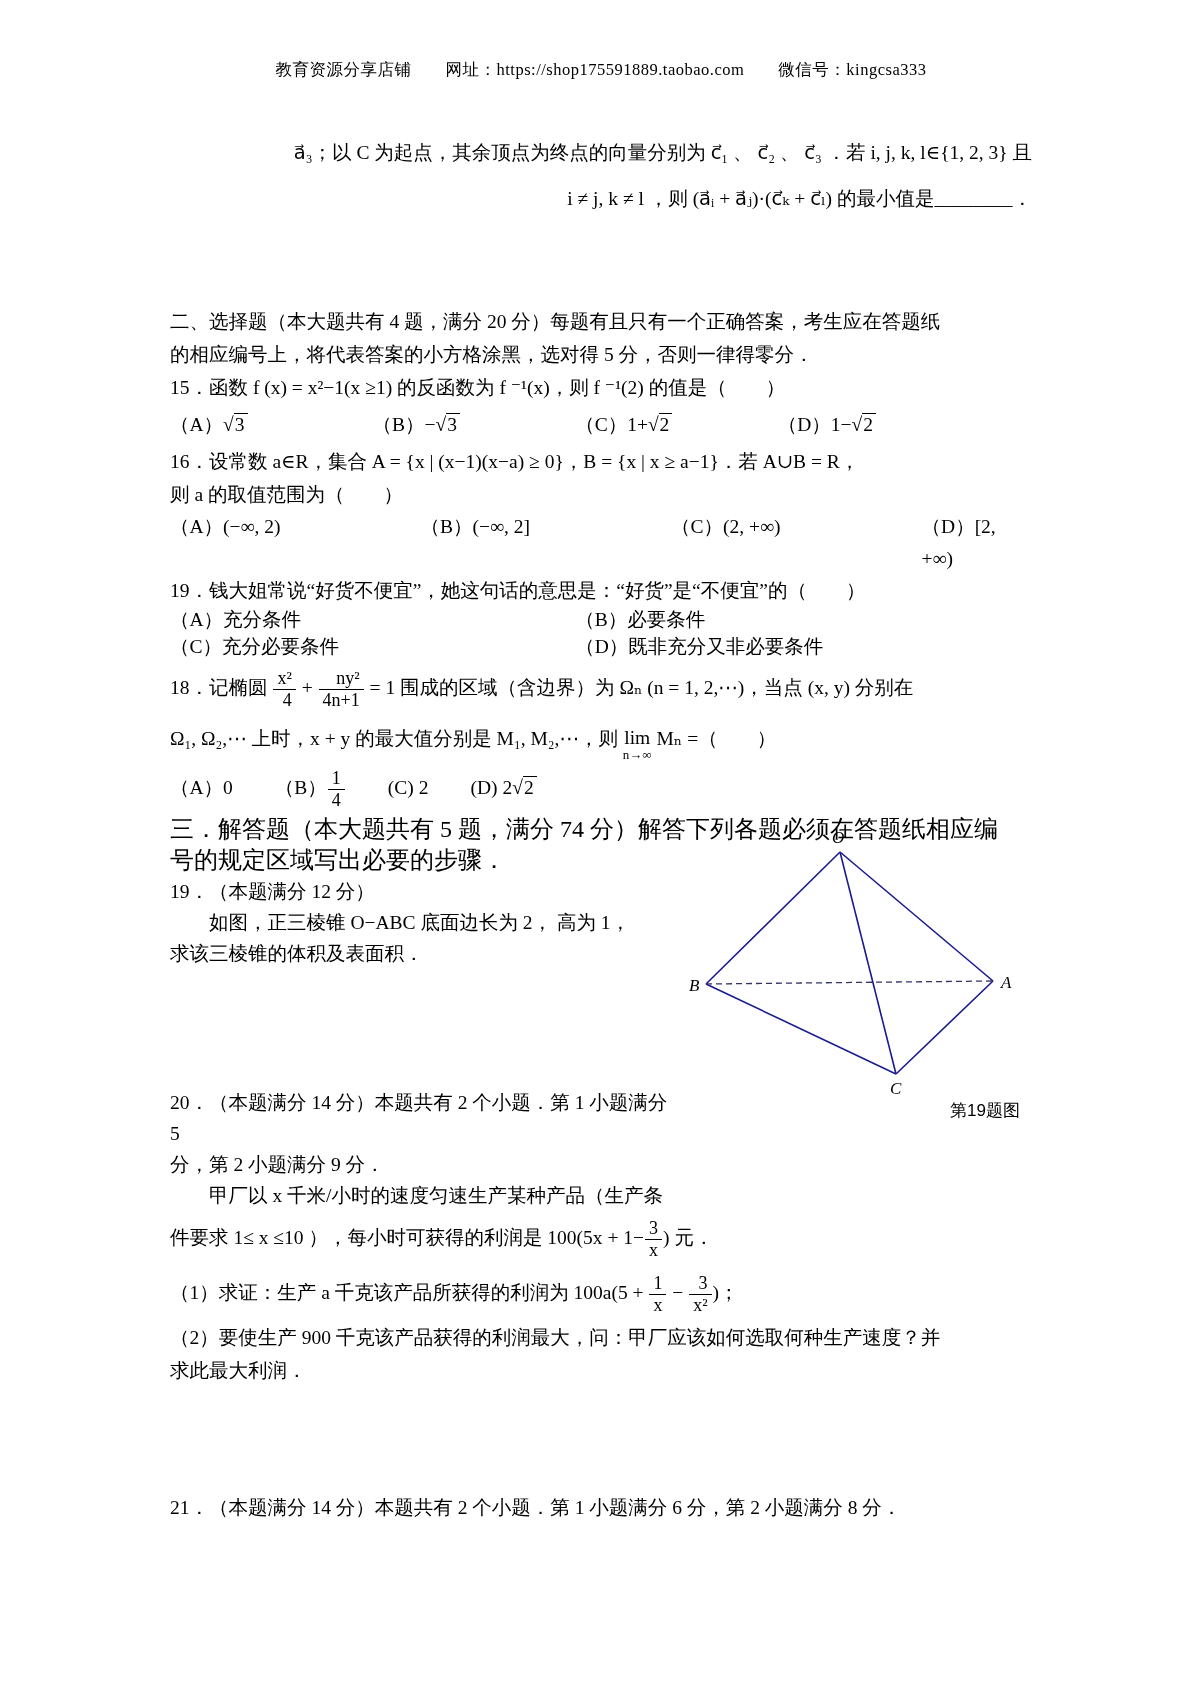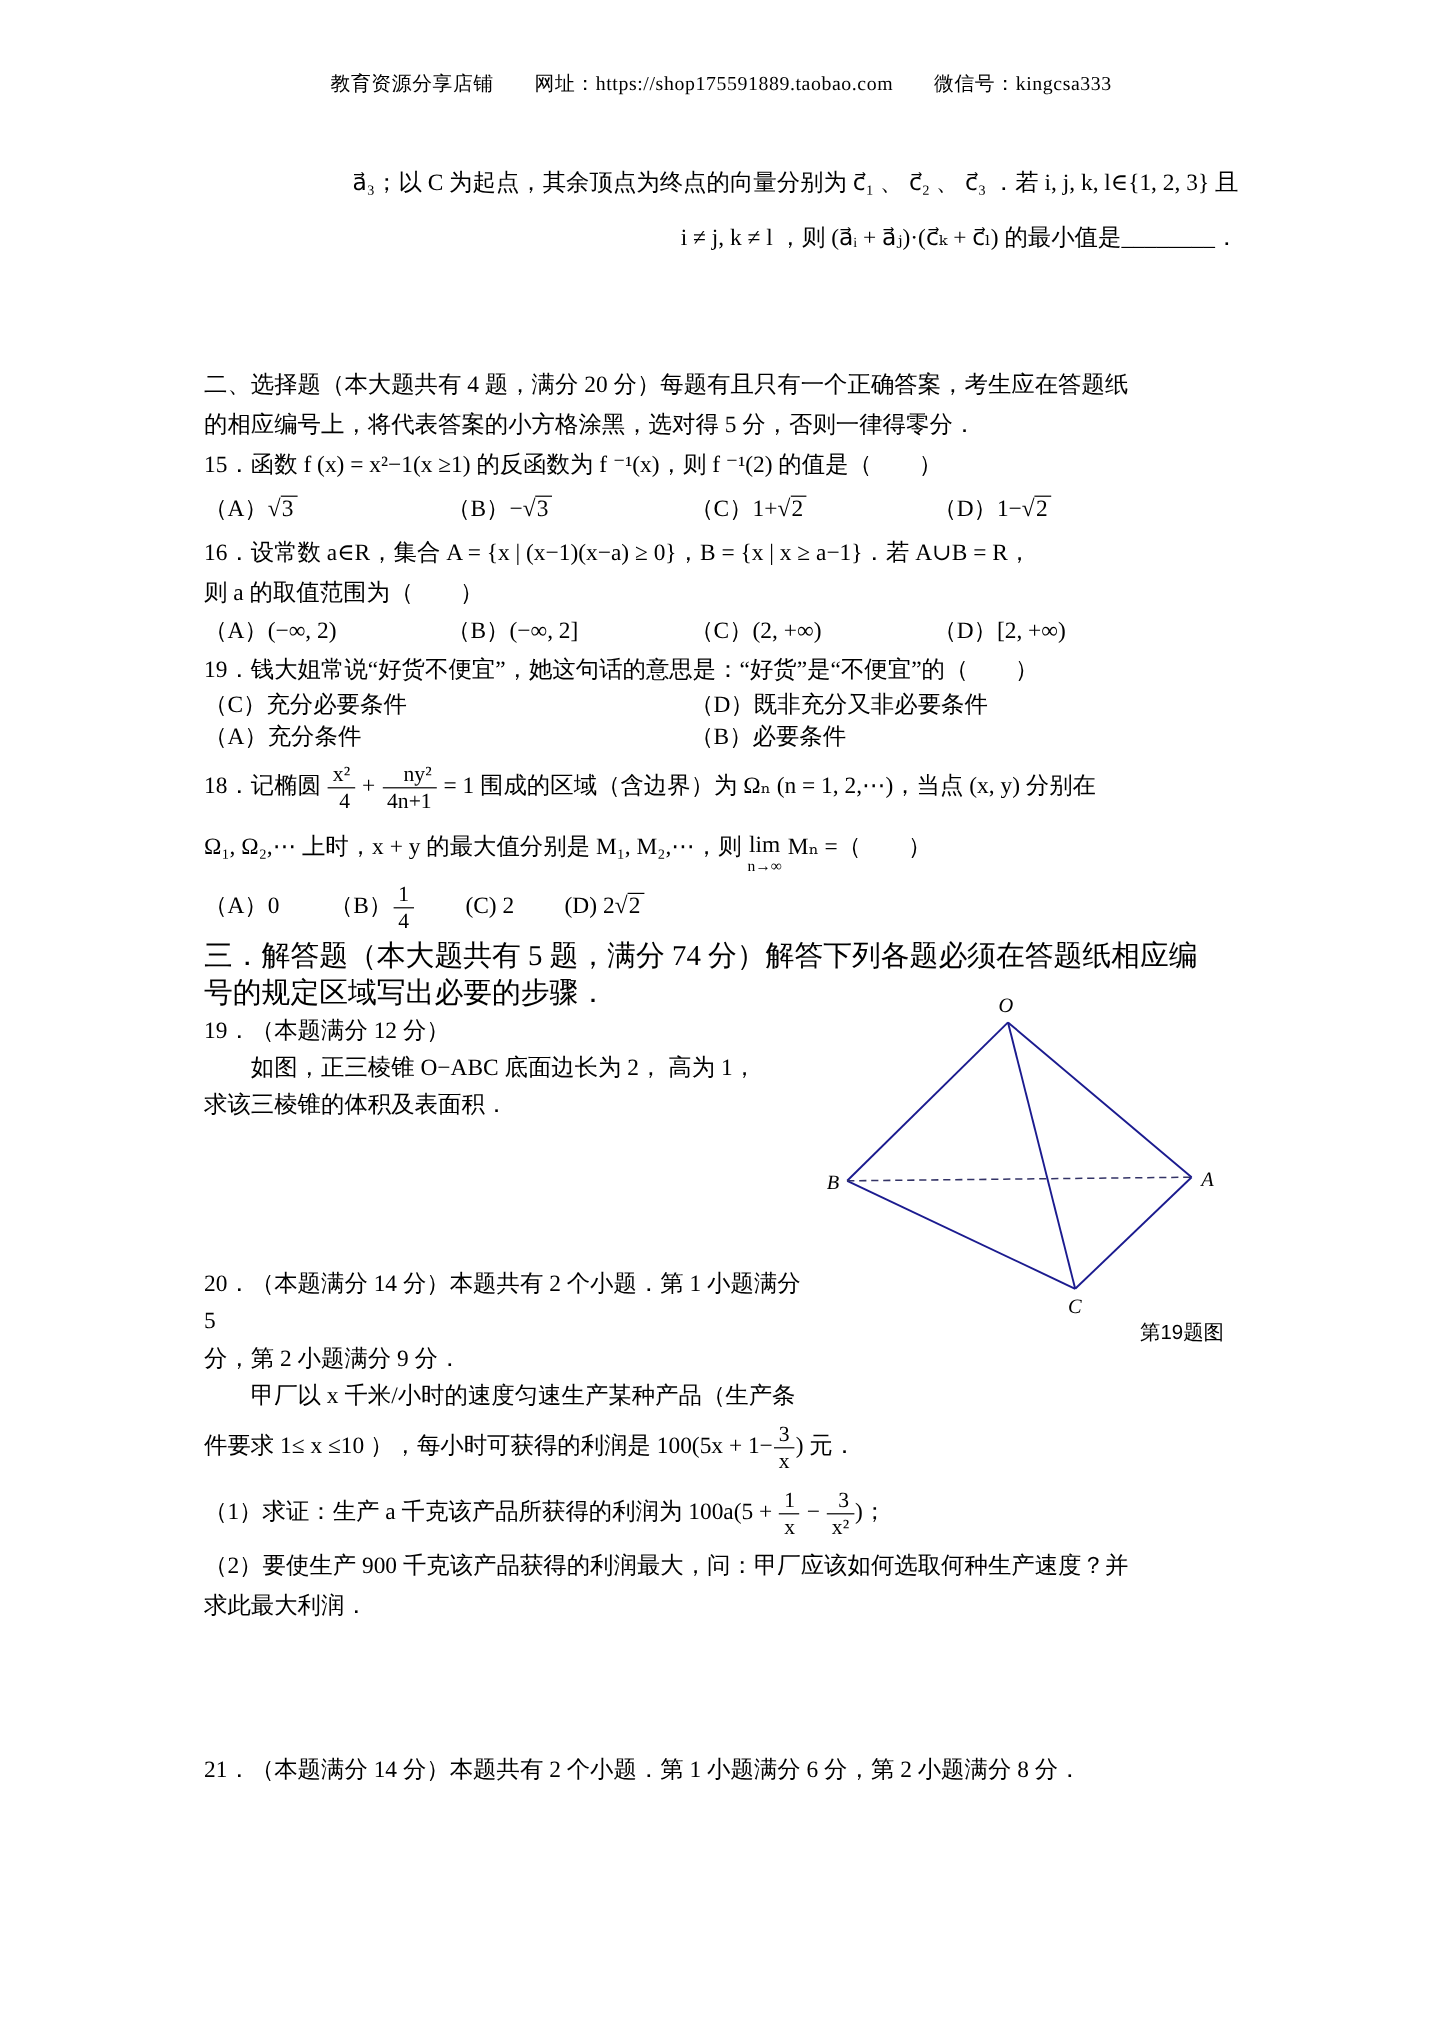--- a/index.html
+++ b/index.html
@@ -23,21 +23,21 @@
   .sec2 { margin-top:83px; }
   .sec2 p { line-height:33px; }
   .stem { line-height:34px; }
   .opts { display:flex; line-height:40px; }
   .opts .opt { width:23.5%; }
   .opts .opt:last-child { width:auto; }
   .opts2 { display:flex; line-height:27px; }
   .opts2 .opt { width:47%; }
   .opts2 .opt:last-child { width:auto; }
   .q16 p.l { line-height:33px; }
-  .q16 .opts { line-height:32px; }
+  .q16 .opts { line-height:32px;gap:48px; }
   .q17 .stem { line-height:31px; }
   .mline { line-height:56px; }
   .mline2 { line-height:46px; }
   .optsm { line-height:52px; }
   .optsm .gap { display:inline-block; width:42px; }
   .sec3 { font-size:24px; }
   .sec3 p { line-height:31px; }
   .q19 p { line-height:31px; max-width:600px; }
   .q20 { margin-top:118px; }
   .q20 p.n { line-height:31px; max-width:505px; }
@@ -100,26 +100,26 @@
       <span class="opt">（A）(−∞, 2)</span>
       <span class="opt">（B）(−∞, 2]</span>
       <span class="opt">（C）(2, +∞)</span>
       <span class="opt">（D）[2, +∞)</span>
     </p>
   </div>
 
   <div class="q17">
     <p class="stem">19．钱大姐常说“好货不便宜”，她这句话的意思是：“好货”是“不便宜”的（　　）</p>
     <p class="opts2">
+      <span class="opt">（A）充分条件</span>
+      <span class="opt">（B）必要条件</span>
+    </p>
+    <p class="opts2">
       <span class="opt">（C）充分必要条件</span>
       <span class="opt">（D）既非充分又非必要条件</span>
-    </p>
-    <p class="opts2">
-      <span class="opt">（A）充分条件</span>
-      <span class="opt">（B）必要条件</span>
     </p>
   </div>
 
   <div class="q18">
     <p class="mline">
       <span>18．记椭圆 </span><span class="frac"><span class="num">x²</span><span class="den">4</span></span><span> + </span><span class="frac"><span class="num">ny²</span><span class="den">4n+1</span></span><span> = 1 围成的区域（含边界）为 Ωₙ (n = 1, 2,⋯)，当点 (x, y) 分别在</span>
     </p>
     <p class="mline2">
       <span>Ω₁, Ω₂,⋯ 上时，x + y 的最大值分别是 M₁, M₂,⋯，则 </span><span class="lim"><span class="t">lim</span><span class="b">n→∞</span></span><span> Mₙ =（　　）</span>
     </p>

